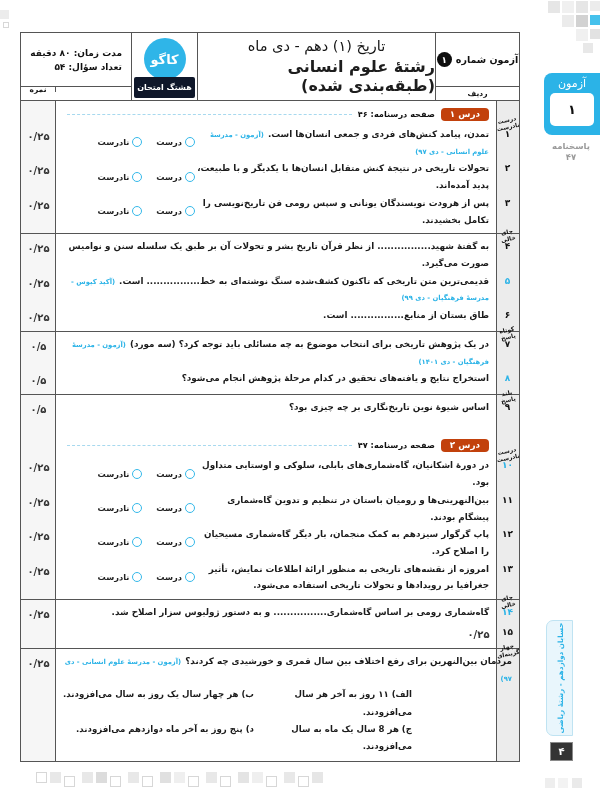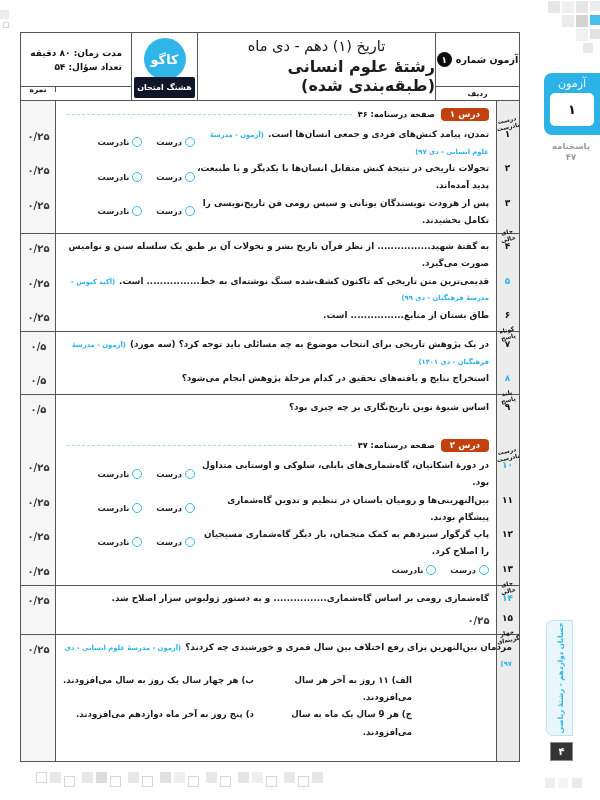--- a/index.html
+++ b/index.html
@@ -333,20 +333,21 @@
                   </span>
                 </div>
               </div>
               <div class="cell-score">۰/۲۵</div>
             </div>
             <div class="row qrow">
               <div class="cell-num">
                 <span class="qnum">۱۳</span>
               </div>
               <div class="cell-content tfwrap">
+                <div class="qtext"><span>امروزه از نقشه‌های تاریخی به منظور ارائهٔ اطلاعات نمایش، تأثیر جغرافیا بر رویدادها و تحولات تاریخی استفاده می‌شود.</span></div>
                 <div class="tf">
                   <span class="tfopt">
                     <span class="rcirc"></span>
                     <span class="rlabel">درست</span>
                   </span>
                   <span class="tfopt">
                     <span class="rcirc"></span>
                     <span class="rlabel">نادرست</span>
                   </span>
                 </div>
@@ -377,21 +378,21 @@
         </div>
         <div class="block">
           <div class="group">
             <div class="cat">چهار<br>گزینه‌ای</div>
             <div class="row qrow">
               <div class="cell-content">
                 <div class="qtext"><span>مردمان بین‌النهرین برای رفع اختلاف بین سال قمری و خورشیدی چه کردند؟</span><span class="cite">(آزمون - مدرسهٔ علوم انسانی - دی ۹۷)</span></div>
                 <div class="opts">
                   <span class="opt">الف) ۱۱ روز به آخر هر سال می‌افزودند.</span>
                   <span class="opt">ب) هر چهار سال یک روز به سال می‌افزودند.</span>
-                  <span class="opt">ج) هر 9 سال یک ماه به سال می‌افزودند.</span>
+                  <span class="opt">ج) هر 8 سال یک ماه به سال می‌افزودند.</span>
                   <span class="opt">د) پنج روز به آخر ماه دوازدهم می‌افزودند.</span>
                 </div>
               </div>
               <div class="cell-score">۰/۲۵</div>
             </div>
           </div>
         </div>
       </div>
   </div>
 </div>

